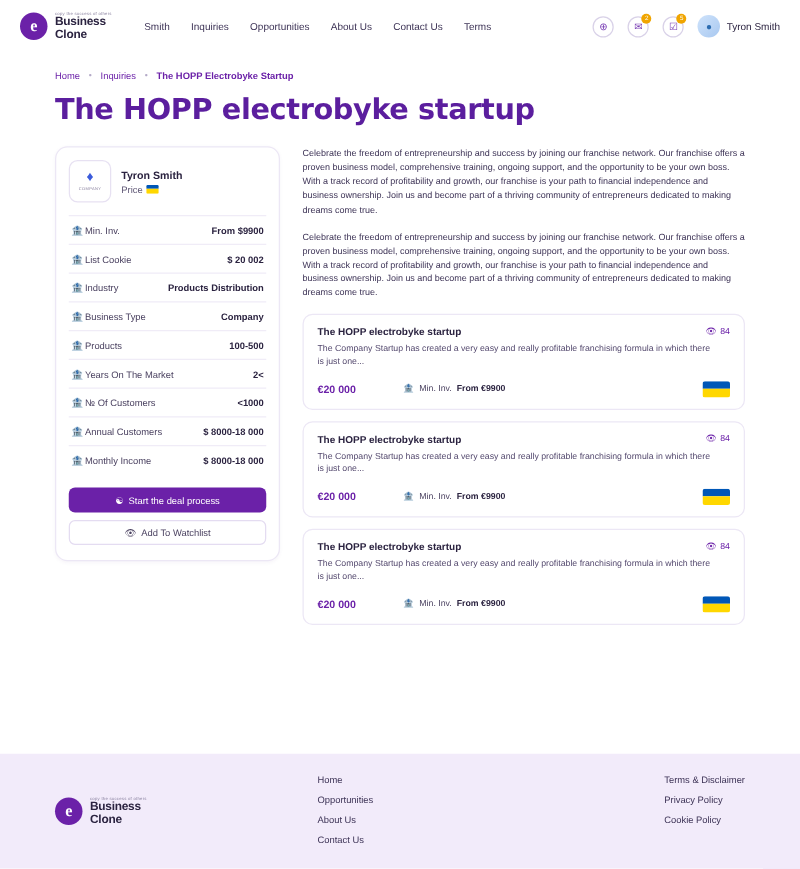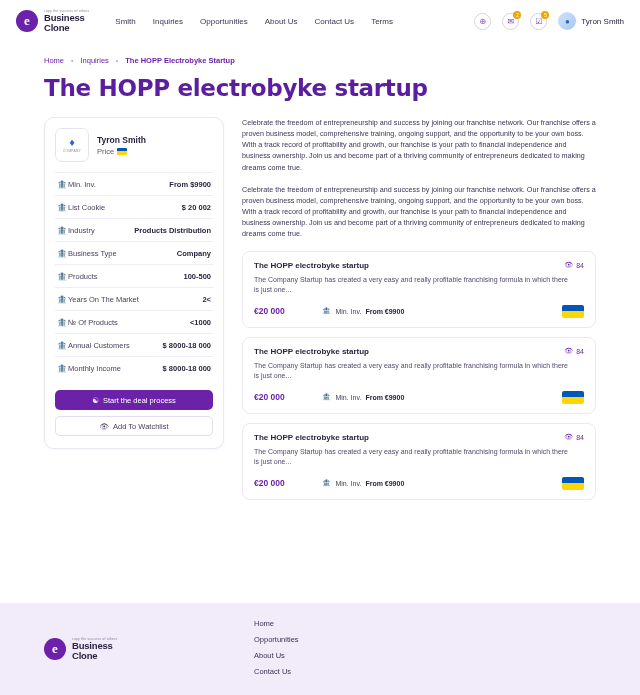--- a/index.html
+++ b/index.html
@@ -217,21 +217,21 @@
         <span class="lbl">Products</span>
         <span class="val">100-500</span>
       </div>
       <div class="spec">
         <span class="ico">🏦</span>
         <span class="lbl">Years On The Market</span>
         <span class="val">2&lt;</span>
       </div>
       <div class="spec">
         <span class="ico">🏦</span>
-        <span class="lbl">№ Of Products</span>
+        <span class="lbl">№ Of Customers</span>
         <span class="val">&lt;1000</span>
       </div>
       <div class="spec">
         <span class="ico">🏦</span>
         <span class="lbl">Annual Customers</span>
         <span class="val">$ 8000-18 000</span>
       </div>
       <div class="spec">
         <span class="ico">🏦</span>
         <span class="lbl">Monthly Income</span>
@@ -333,15 +333,20 @@
         <span class="logo-name">Business</span>
         <span class="logo-name">Clone</span>
       </div>
     </div>
     <div class="f-col">
       <a href="#">Home</a>
       <a href="#">Opportunities</a>
       <a href="#">About Us</a>
       <a href="#">Contact Us</a>
     </div>
+    <div class="f-col right">
+      <a href="#">Terms &amp; Disclaimer</a>
+      <a href="#">Privacy Policy</a>
+      <a href="#">Cookie Policy</a>
+    </div>
   </div>
 
 </div>
 
 </body></html>

